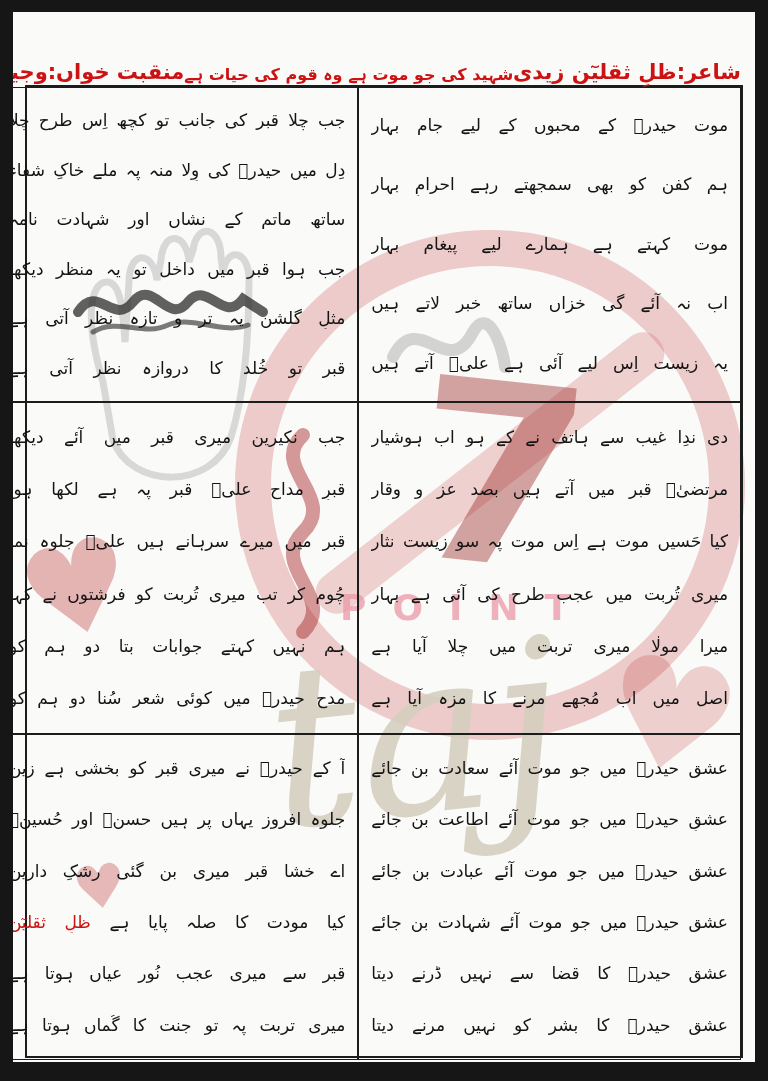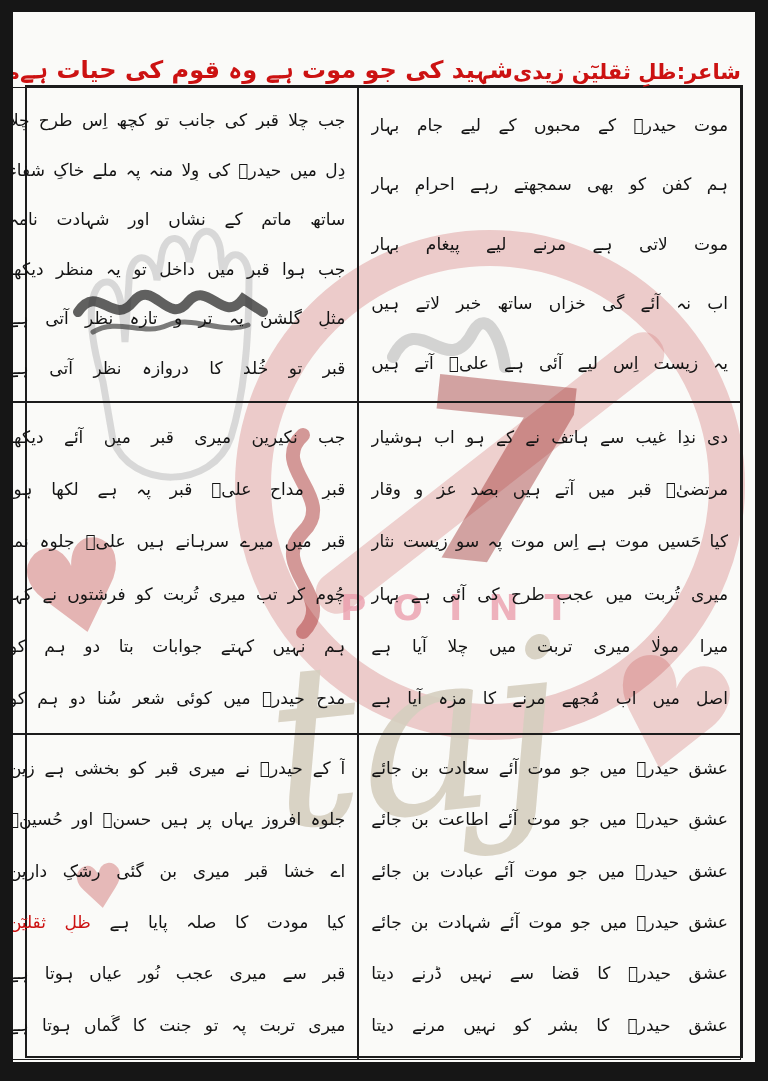--- a/index.html
+++ b/index.html
@@ -5,21 +5,21 @@
   html,body{margin:0;padding:0;background:#000;}
   .page{position:relative;width:768px;height:1081px;background:#161616;overflow:hidden;
         font-family:"DejaVu Sans",sans-serif;}
   .sheet{position:absolute;left:13px;top:12px;width:742px;height:1050px;background:#fafaf8;overflow:hidden;}
 
   
   .header{position:absolute;left:0;top:0;width:100%;height:72px;display:flex;
           direction:rtl;justify-content:space-between;align-items:flex-end;
           padding:14px 14px 0 14px;box-sizing:border-box;z-index:3;}
   .header span{font-weight:bold;font-size:21px;color:#cc1212;white-space:nowrap;}
-  .header .title-mid{font-size:24px;}
+  .header .title-mid{font-size:16px;}
 
   
   .poem-table{position:absolute;left:12px;top:73px;width:718px;height:973px;z-index:2;
               display:grid;grid-template-columns:1fr 1fr;grid-template-rows:315px 332px 326px;
               direction:rtl;border:2px solid #1c1c1c;box-sizing:border-box;background:transparent;}
   .cell{border:1px solid #1c1c1c;box-sizing:border-box;padding:8px 12px;
         display:flex;flex-direction:column;justify-content:space-around;background:transparent;}
   .verse-line{direction:rtl;font-size:17px;color:#141414;white-space:nowrap;overflow:hidden;
               text-align:justify;text-align-last:justify;word-spacing:3px;line-height:1.25;}
   .red-accent{color:#cc1111;font-weight:normal;}
@@ -78,21 +78,21 @@
     <div class="header">
       <span>شاعر:ظلِ ثقلیٓن زیدی</span>
       <span class="title-mid">شہید کی جو موت ہے وہ قوم کی حیات ہے</span>
       <span>منقبت خواں:وجیہہ حسن زیدی</span>
     </div>
 
     <div class="poem-table">
       <div class="cell">
           <div class="verse-line"><span>موت حیدرؑ کے محبوں کے لیے جامِ بہار</span></div>
           <div class="verse-line"><span>ہم کفن کو بھی سمجھتے رہے احرامِ بہار</span></div>
-          <div class="verse-line"><span>موت لاتی ہے مرنے لیے پیغامِ بہار</span></div>
+          <div class="verse-line"><span>موت کہتے ہے ہمارے لیے پیغامِ بہار</span></div>
           <div class="verse-line"><span>اب نہ آئے گی خزاں ساتھ خبر لاتے ہیں</span></div>
           <div class="verse-line"><span>یہ زیست اِس لیے آئی ہے علیؑ آتے ہیں</span></div>
         </div>
       <div class="cell">
           <div class="verse-line"><span>جب چلا قبر کی جانب تو کچھ اِس طرح چلا</span></div>
           <div class="verse-line"><span>دِل میں حیدرؑ کی وِلا منہ پہ ملے خاکِ شفاء</span></div>
           <div class="verse-line"><span>ساتھ ماتم کے نشاں اور شہادت نامہ</span></div>
           <div class="verse-line"><span>جب ہوا قبر میں داخل تو یہ منظر دیکھا</span></div>
           <div class="verse-line"><span>مثلِ گلشن یہ تر و تازہ نظر آتی ہے</span></div>
           <div class="verse-line"><span>قبر تو خُلد کا دروازہ نظر آتی ہے</span></div>

